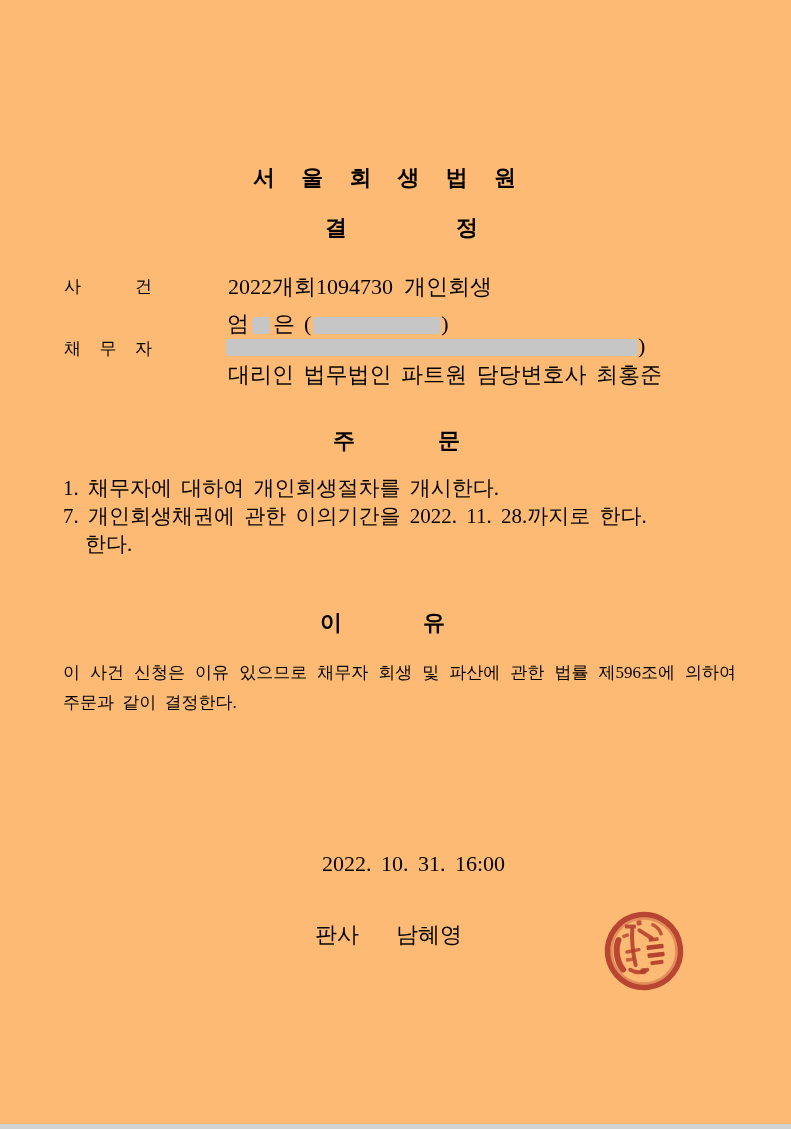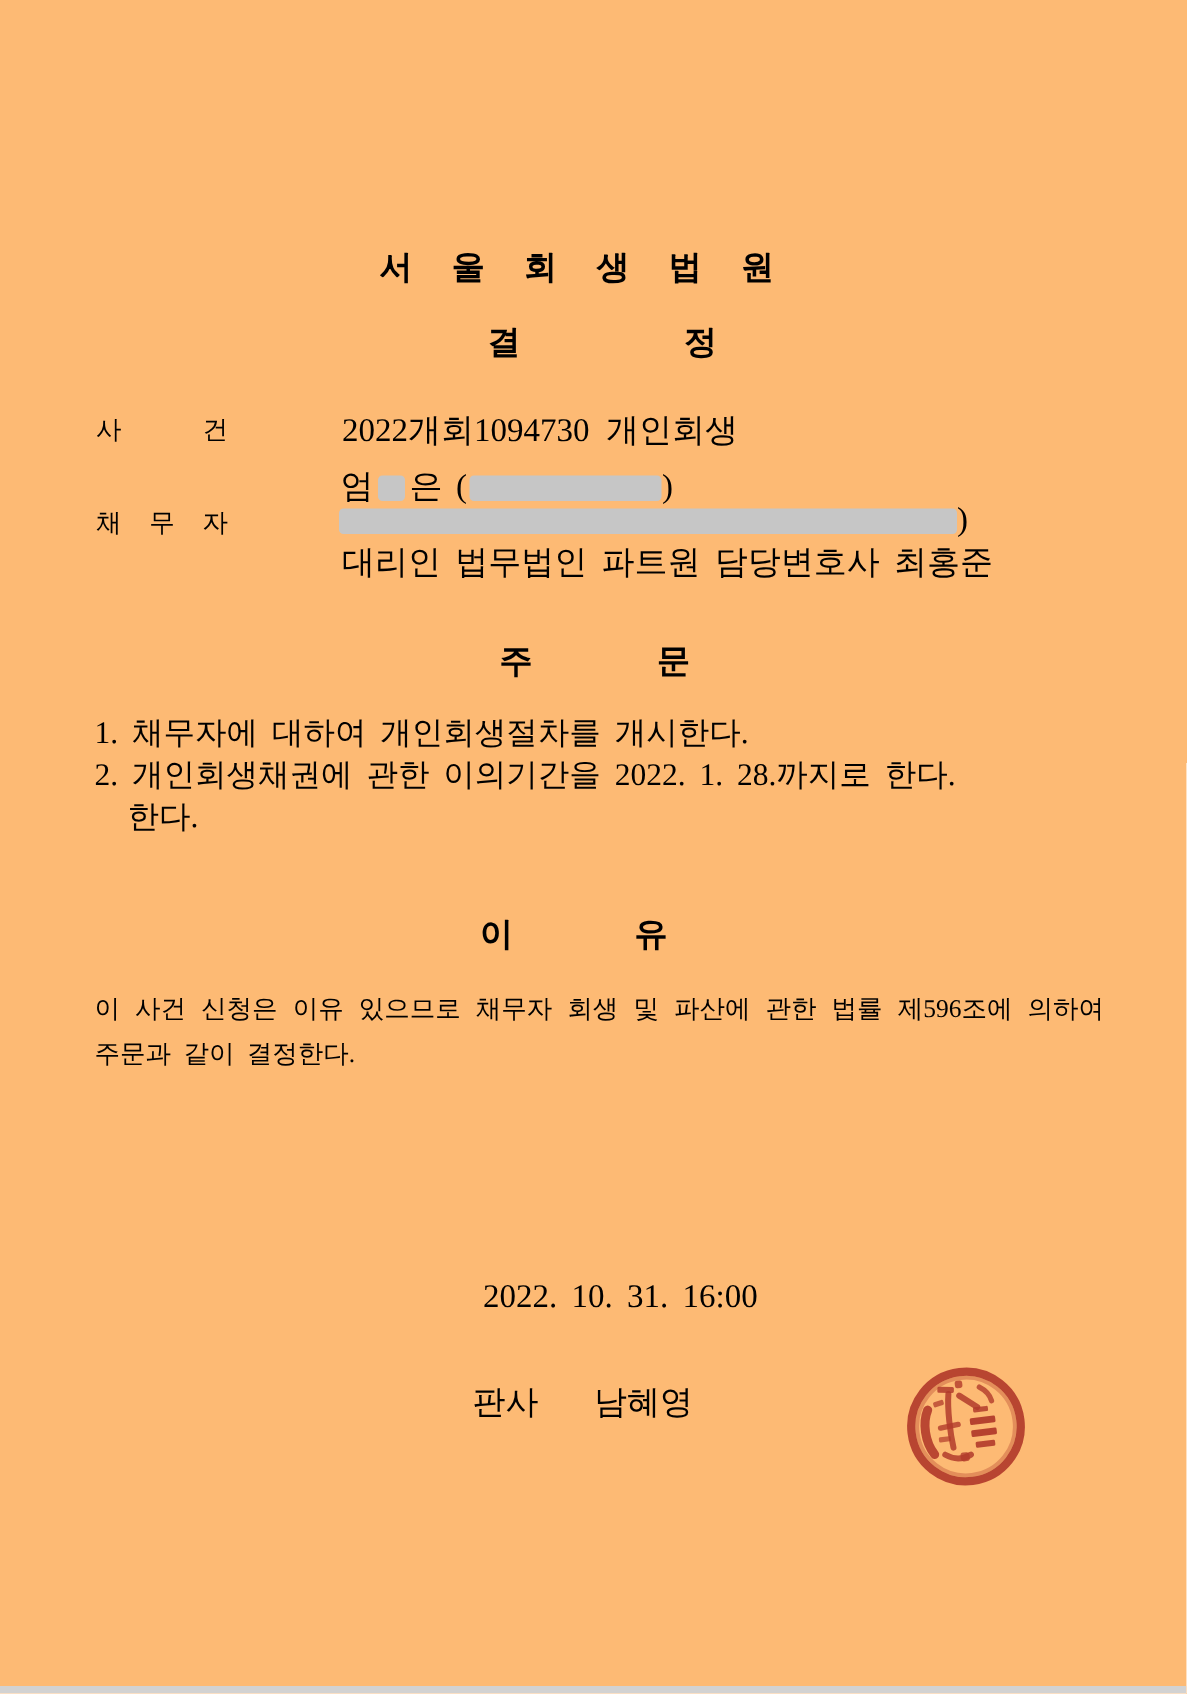--- a/index.html
+++ b/index.html
@@ -69,21 +69,21 @@
   <div class="abs body17" style="left:226px; top:335px;">
     <span class="redaction" style="width:412px; height:17px;"></span><span>)</span>
   </div>
 
   <div class="abs body17 ws" style="left:228px; top:364px;">대리인 법무법인 파트원 담당변호사 최홍준</div>
 
   <div class="abs heading" style="left:333px; top:428px; width:127px;">주 문</div>
 
   <div class="abs ws" style="left:63px; top:474px; width:673px;">
     <div class="textline">1. 채무자에 대하여 개인회생절차를 개시한다.</div>
-    <div class="textline">2. 개인회생채권에 관한 이의기간을 2022. 1. 28.까지로 한다.</div>
+    <div class="textline">7. 개인회생채권에 관한 이의기간을 2022. 11. 28.까지로 한다.</div>
     <div class="textline hang">한다.</div>
   </div>
 
   <div class="abs heading" style="left:320px; top:610px; width:125px;">이 유</div>
 
   <div class="abs ws" style="left:63px; top:658px; width:673px;">
     <div class="reason-line justify-line">이 사건 신청은 이유 있으므로 채무자 회생 및 파산에 관한 법률 제596조에 의하여</div>
     <div class="reason-line">주문과 같이 결정한다.</div>
   </div>
 

